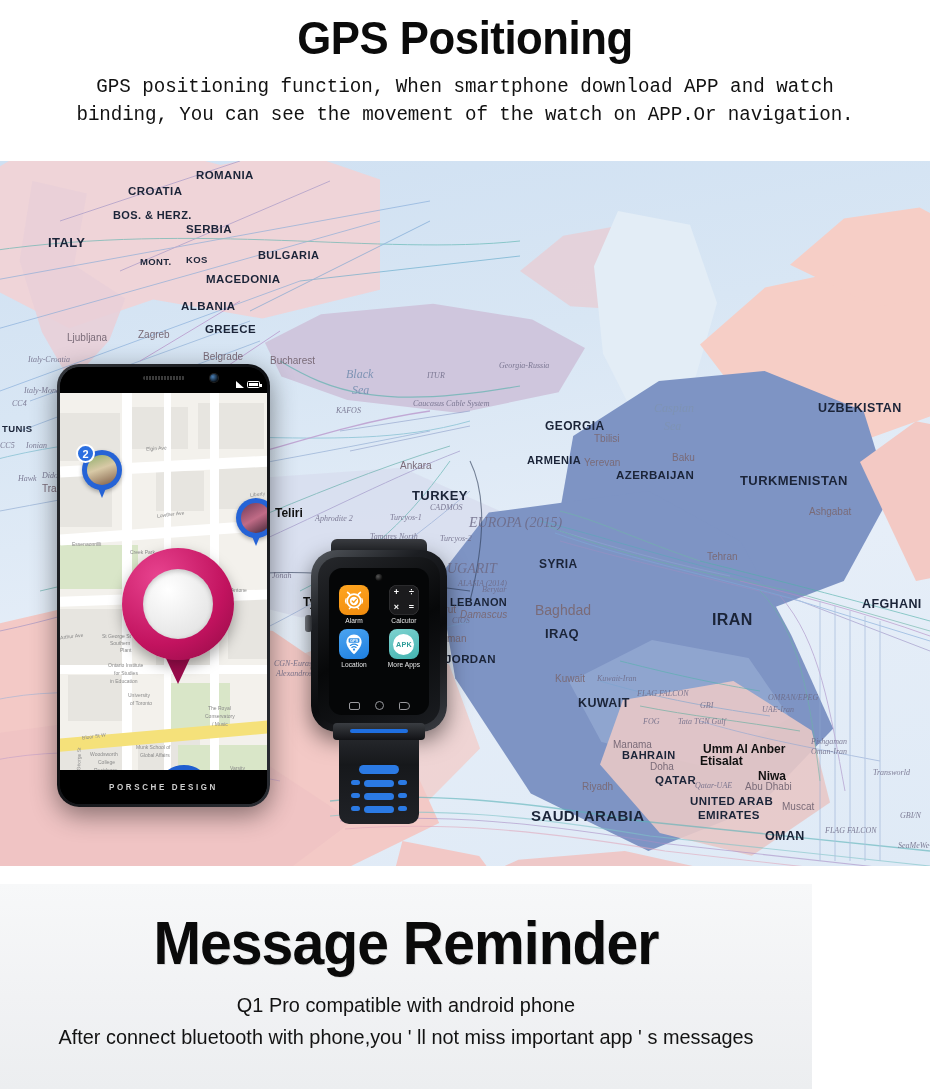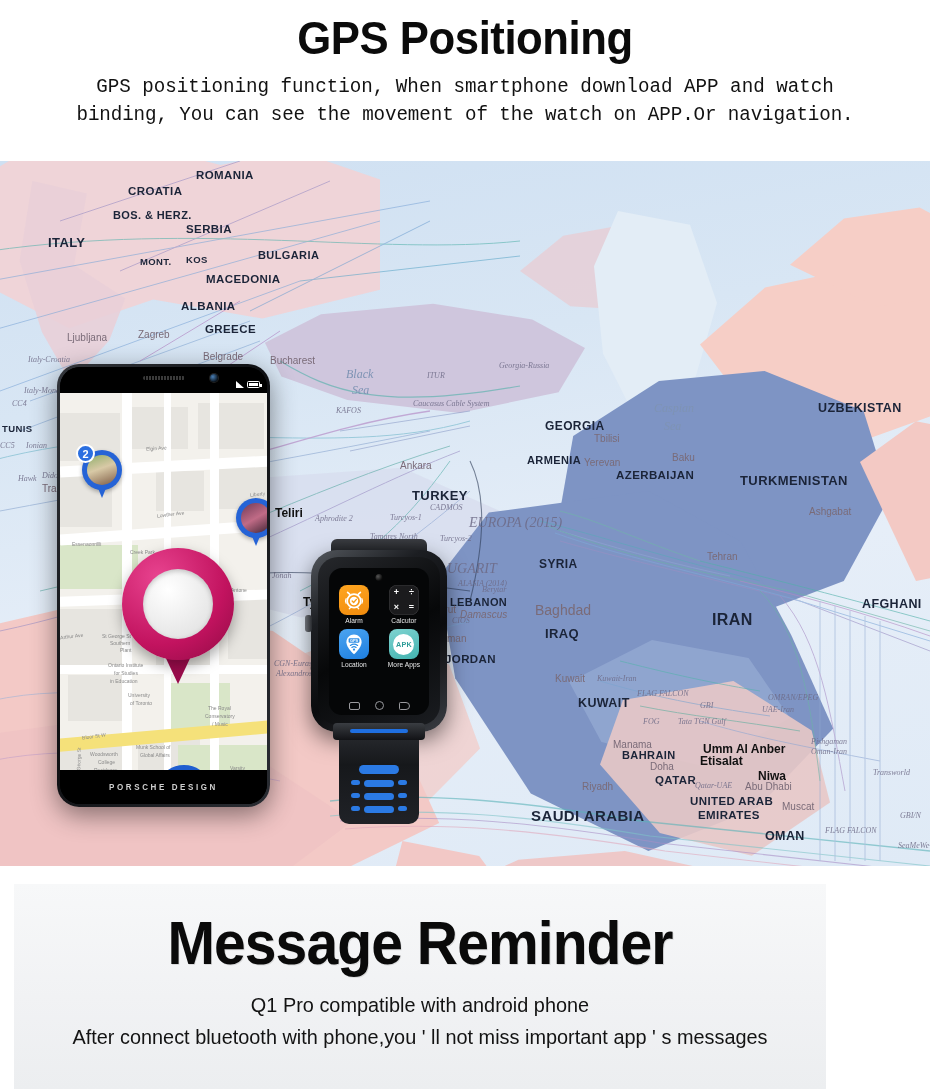--- a/index.html
+++ b/index.html
@@ -178,21 +178,21 @@
             border-radius:4px 4px 10px 10px; }
   #w-clasp { position:absolute; left:30px; top:184px; width:92px; height:17px;
              background:linear-gradient(180deg,#3a3d42,#121316); border-radius:4px; }
   #w-clasp-bar { position:absolute; left:17px; top:6px; width:58px; height:4px; border-radius:2px;
                  background:#1f6fe0; }
   .band-vent { position:absolute; background:#2b7ae4; border-radius:5px; }
 
   
   #gap { position:absolute; left:0; top:866px; width:930px; height:18px; background:#fff; }
   #footer { position:absolute; left:0; top:884px; width:812px; height:205px;
-            background:linear-gradient(180deg,#f7f8f9 0%,#f1f2f4 55%,#eceef0 100%);margin-left:14px; }
+            background:linear-gradient(180deg,#f7f8f9 0%,#f1f2f4 55%,#eceef0 100%); }
   #footer-title { text-align:center; font-size:62px; font-weight:700; color:#0a0a0a;
                   padding-top:28px; line-height:1.0; letter-spacing:-1px;
                   transform:scaleX(0.92); transform-origin:center;
                   text-shadow:1px 1px 0 rgba(0,0,0,.10); }
   .footer-line { text-align:center; color:#131313; font-size:20.5px; line-height:1.42;
                  transform:scaleX(0.97); transform-origin:center; }
   #fl1 { margin-top:16px; }
   #fl2 { margin-top:3px; font-size:20.5px; }
 </style>
 </head>

